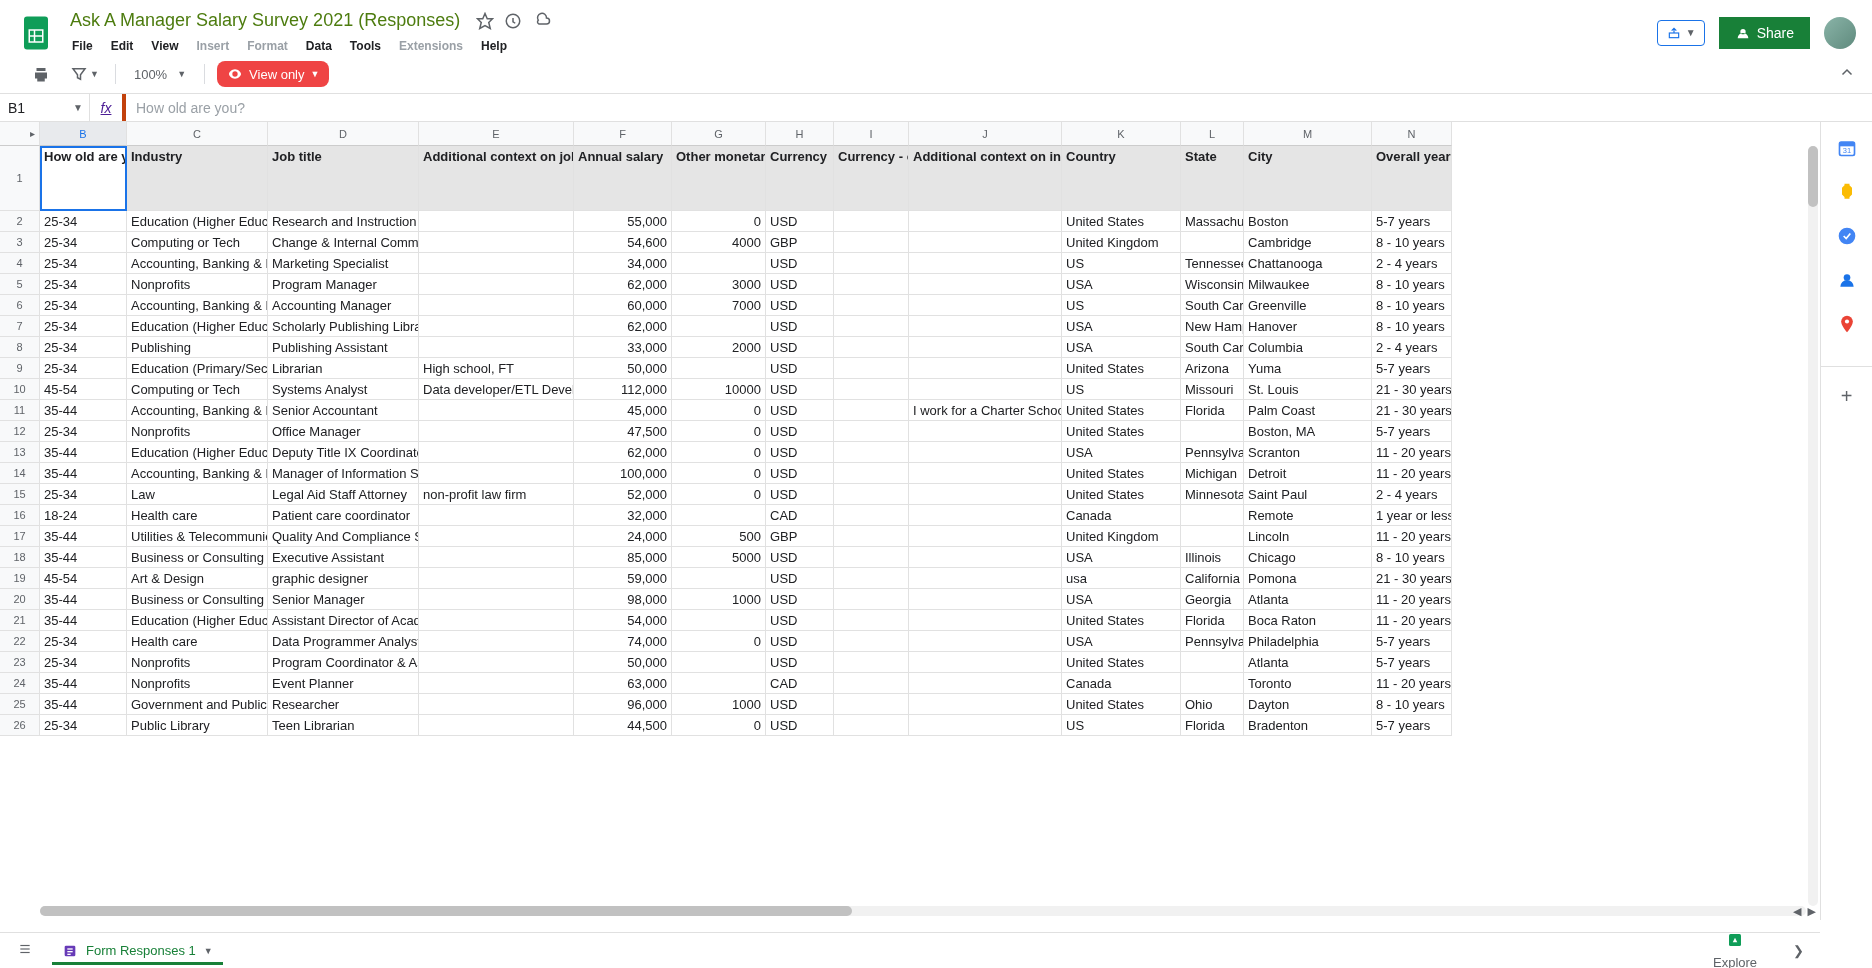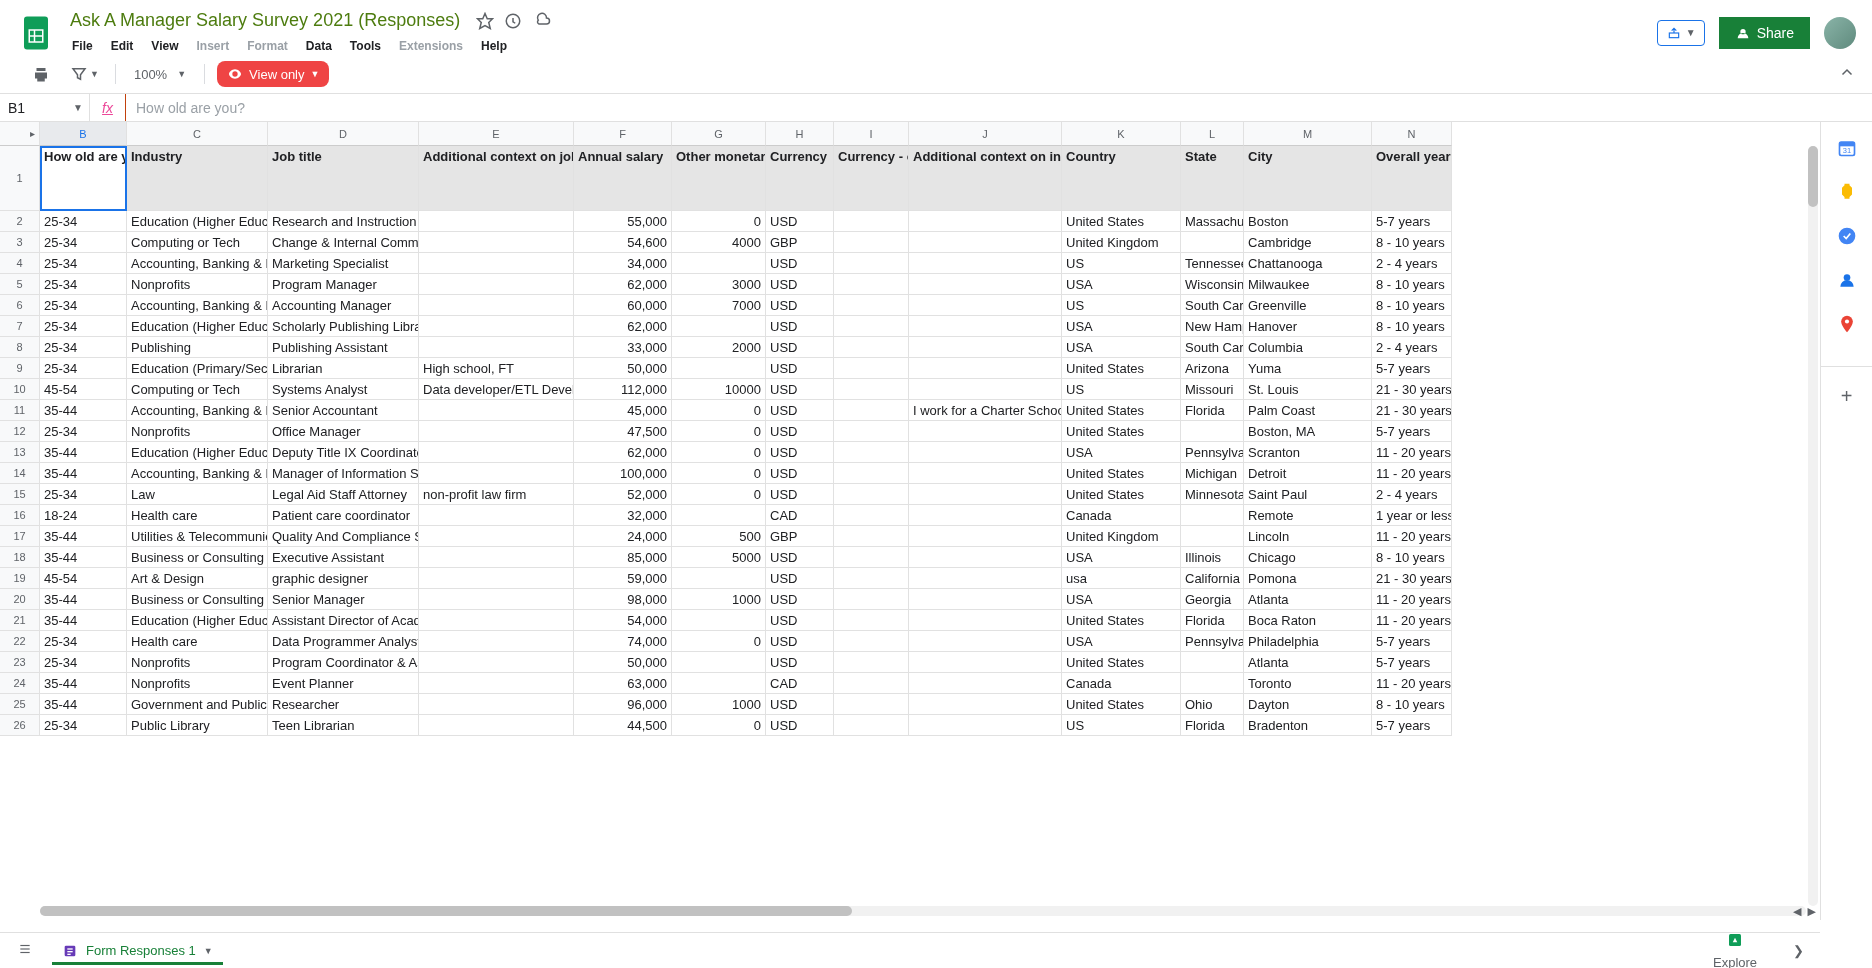--- a/index.html
+++ b/index.html
@@ -26,21 +26,21 @@
 .tool-icon { color:#5f6368; display:flex; align-items:center; padding:4px; }
 .tool-div { width:1px; height:20px; background:#dadce0; }
 .zoom { display:flex; align-items:center; gap:4px; color:#5f6368; font-size:13px; padding:4px 6px; }
 .view-only-btn { background:#ef4444; color:#fff; border-radius:8px; padding:5px 10px; font-size:13px; font-weight:500; display:flex; align-items:center; gap:6px; }
 .collapse-caret { margin-left:auto; color:#5f6368; }
 
 
 .formula-bar { display:flex; align-items:center; border-bottom:1px solid #e0e0e0; height:28px; }
 .name-box { width:90px; padding-left:8px; font-size:14px; color:#202124; border-right:1px solid #e0e0e0; height:100%; display:flex; align-items:center; justify-content:space-between; padding-right:6px;}
 .name-box span:last-child { color:#5f6368; font-size:10px; }
-.fx-label { width:36px; text-align:center; font-style:italic; color:#ec4899; font-size:14px; border-right:1px solid #c2410c; height:100%; display:flex; align-items:center; justify-content:center;text-decoration:underline;}
+.fx-label { width:36px; text-align:center; font-style:italic; color:#4c1d95; font-size:14px; border-right:4px solid #c2410c; height:100%; display:flex; align-items:center; justify-content:center;text-decoration:underline;}
 .fx-input { flex:1; padding-left:10px; font-size:14px; color:#9aa0a6; height:100%; display:flex; align-items:center;}
 
 
 .grid-wrap { display:flex; height:calc(100vh - 170px); }
 .grid-main { flex:1; overflow:hidden; position:relative; }
 .grid { display:grid; grid-template-columns: 40px 87px 141px 151px 155px 98px 94px 68px 75px 153px 119px 63px 128px 80px; font-size:13px; font-family:Arial,sans-serif; }
 .col-header, .row-header, .corner { background:#f8f9fa; border-right:1px solid #e1e1e1; border-bottom:1px solid #ccc; text-align:center; color:#5f6368; font-size:11px; display:flex; align-items:center; justify-content:center; }
 .col-header { height:24px; }
 .corner { height:24px; position:relative; }
 .corner::after { content:'▸'; color:#5f6368; font-size:10px; position:absolute; right:4px; }

